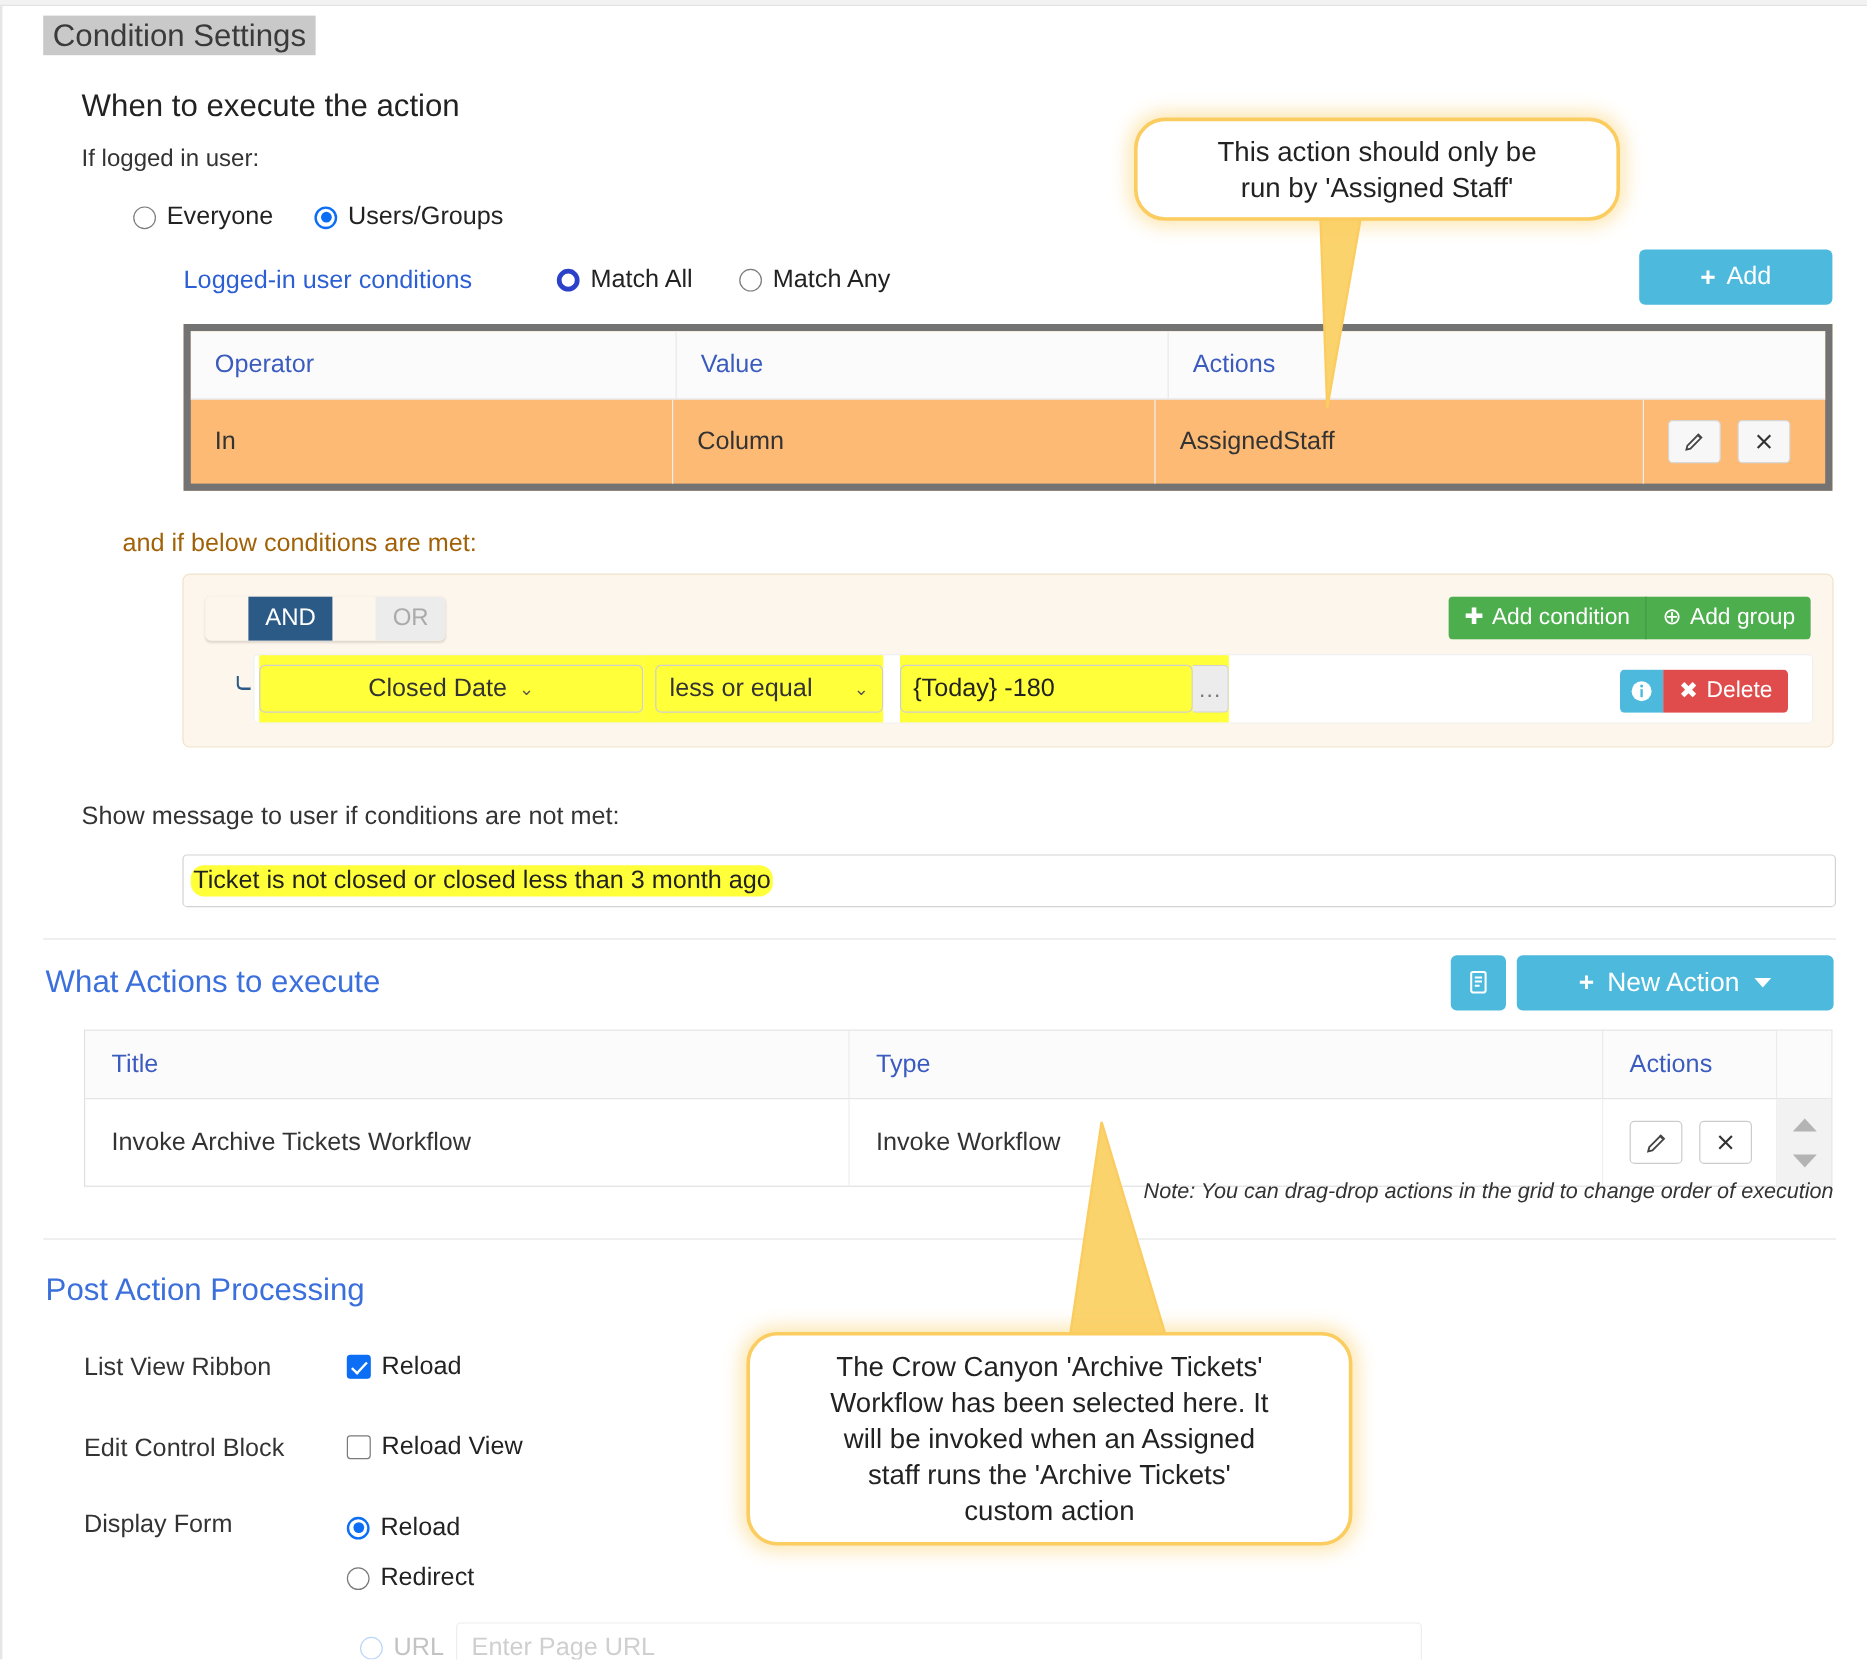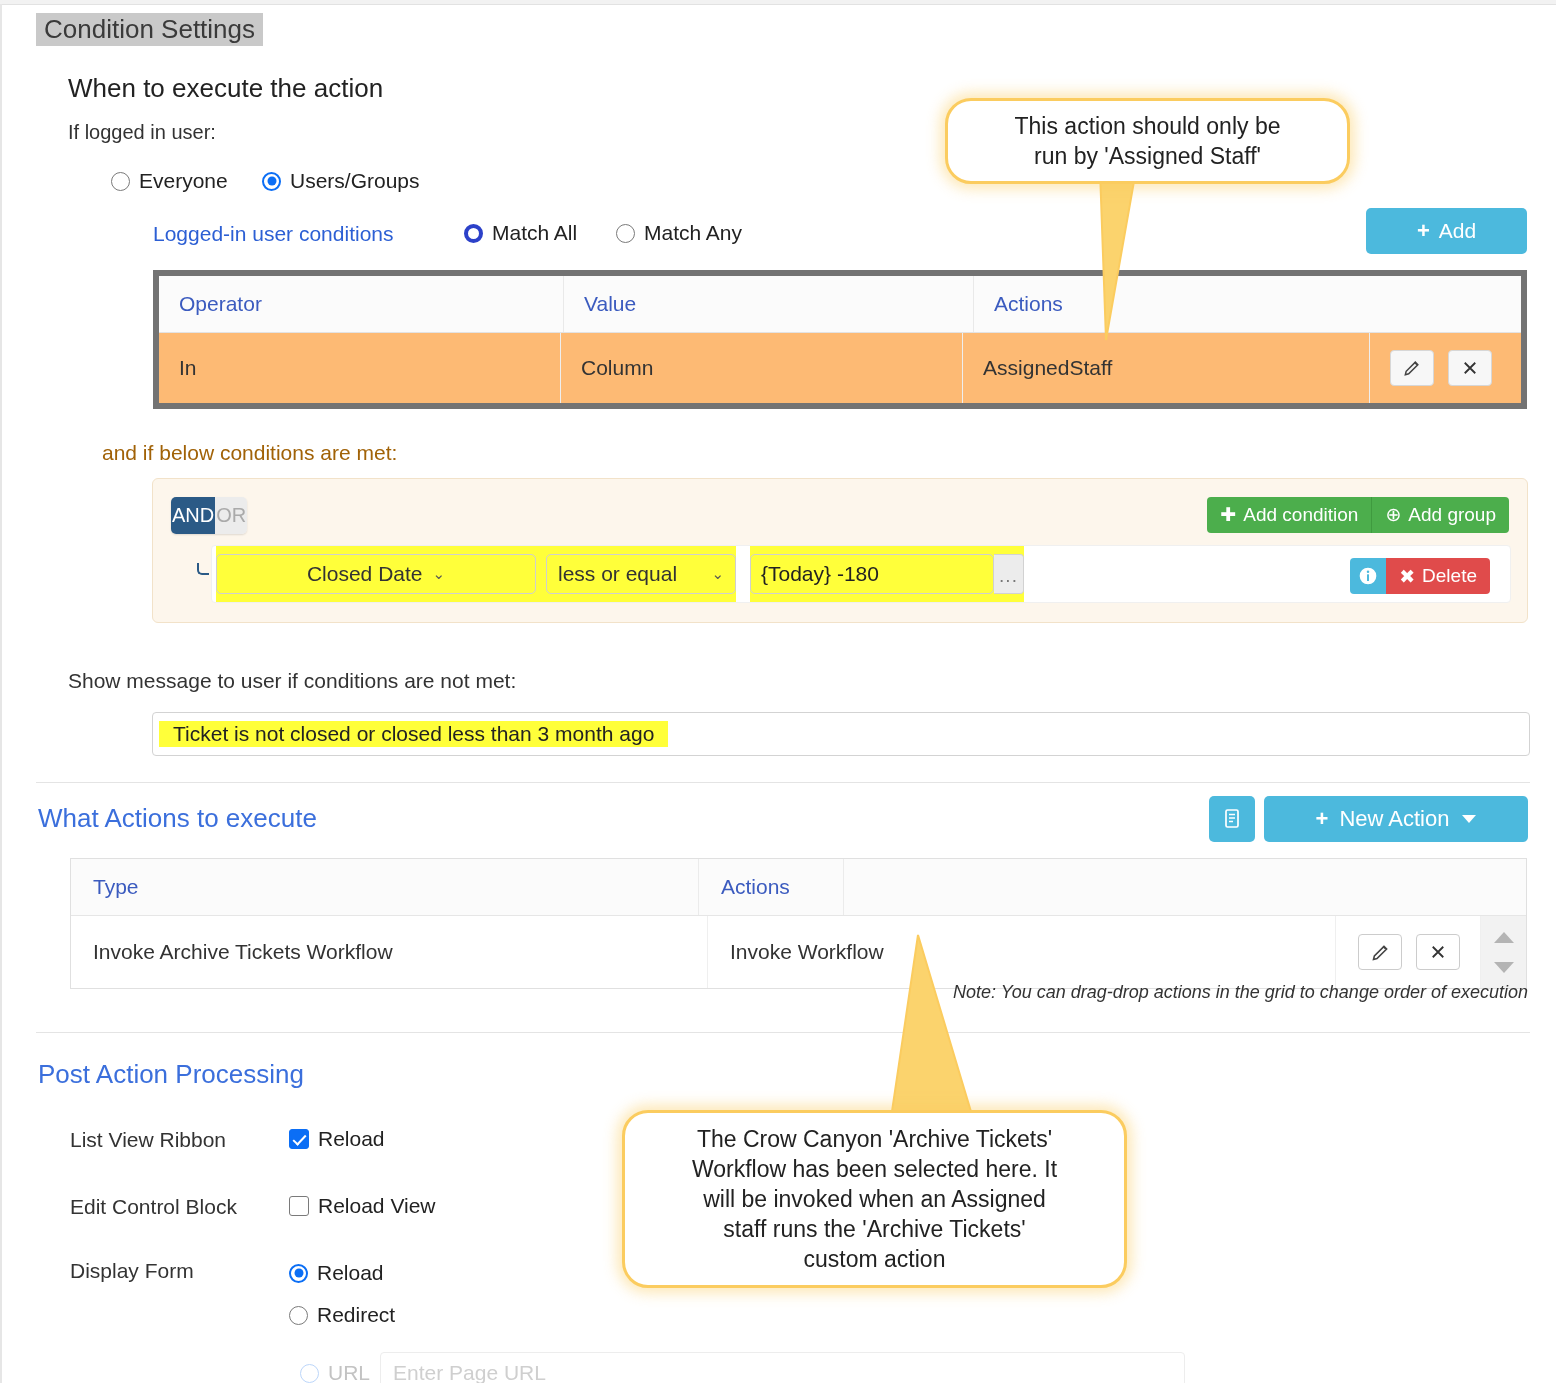--- a/index.html
+++ b/index.html
@@ -105,21 +105,21 @@
 
   
   .cond-group {
     position:absolute; left:152px; top:478px; width:1376px; height:145px;
     background:#fdf6ec; border:1px solid #f2e2c9; border-radius:6px;
   }
   .andor {
     position:absolute; left:18px; top:18px; display:flex;
     border-radius:5px; overflow:hidden; box-shadow:0 1px 2px rgba(0,0,0,.12);
   }
-  .andor .seg { font-size:20px; padding:6px 1px; line-height:25px; }
+  .andor .seg { font-size:20px; padding:6px 14px; line-height:25px;margin-left:36px; }
   .andor .seg.and { background:#2b5a86; color:#fff; }
   .andor .seg.or { background:#ececec; color:#aaaaaa; }
   .tree-corner { position:absolute; left:44px; top:84px; width:12px; height:12px;
     border-left:2px solid #2b5a86; border-bottom:2px solid #2b5a86; border-radius:0 0 0 5px; }
 
   .cond-rule {
     position:absolute; left:58px; top:66px; width:1300px; height:58px;
     background:#fff; border:1px solid #f0f0f0; border-radius:4px;
     display:flex; align-items:center;
   }
@@ -167,21 +167,21 @@
   
   .showmsg-label {
     position:absolute; left:68px; top:668px;
     font-size:21px; color:#333; line-height:26px; white-space:nowrap;
   }
   .msg-input {
     position:absolute; left:152px; top:712px; width:1378px; height:44px;
     border:1px solid #d3d3d3; border-radius:4px; background:#fff;
     display:flex; align-items:center; padding-left:6px;
   }
-  .msg-input .hl { background:#ffff3a; font-size:21px; color:#222; padding:1px 14px; }
+  .msg-input .hl { background:#ffff3a; font-size:21px; color:#222; padding:1px 2px;border-radius:11px; }
 
   
   .divider { position:absolute; height:1px; background:#e4e4e4; }
 
   
   .actions-title {
     position:absolute; left:38px; top:802px;
     font-size:26px; color:#3b6fdc; line-height:33px; white-space:nowrap;
   }
   .btn-doc {
@@ -412,20 +412,21 @@
     </svg>
   </div>
   <div class="btn-newaction">
     <span class="plus-glyph">+</span>
     <span>New Action</span>
     <span class="caret-down"></span>
   </div>
 
   <div class="act-table">
     <div class="act-head">
+      <div class="a-title">Title</div>
       <div class="a-type">Type</div>
       <div class="a-act">Actions</div>
       <div class="a-sb-head"></div>
     </div>
     <div class="act-row">
       <div class="a-title">Invoke Archive Tickets Workflow</div>
       <div class="a-type">Invoke Workflow</div>
       <div class="a-act">
         <span class="icon-btn plain">
           <svg width="21" height="21" viewBox="0 0 24 24" fill="none" stroke="#444" stroke-width="1.8">

